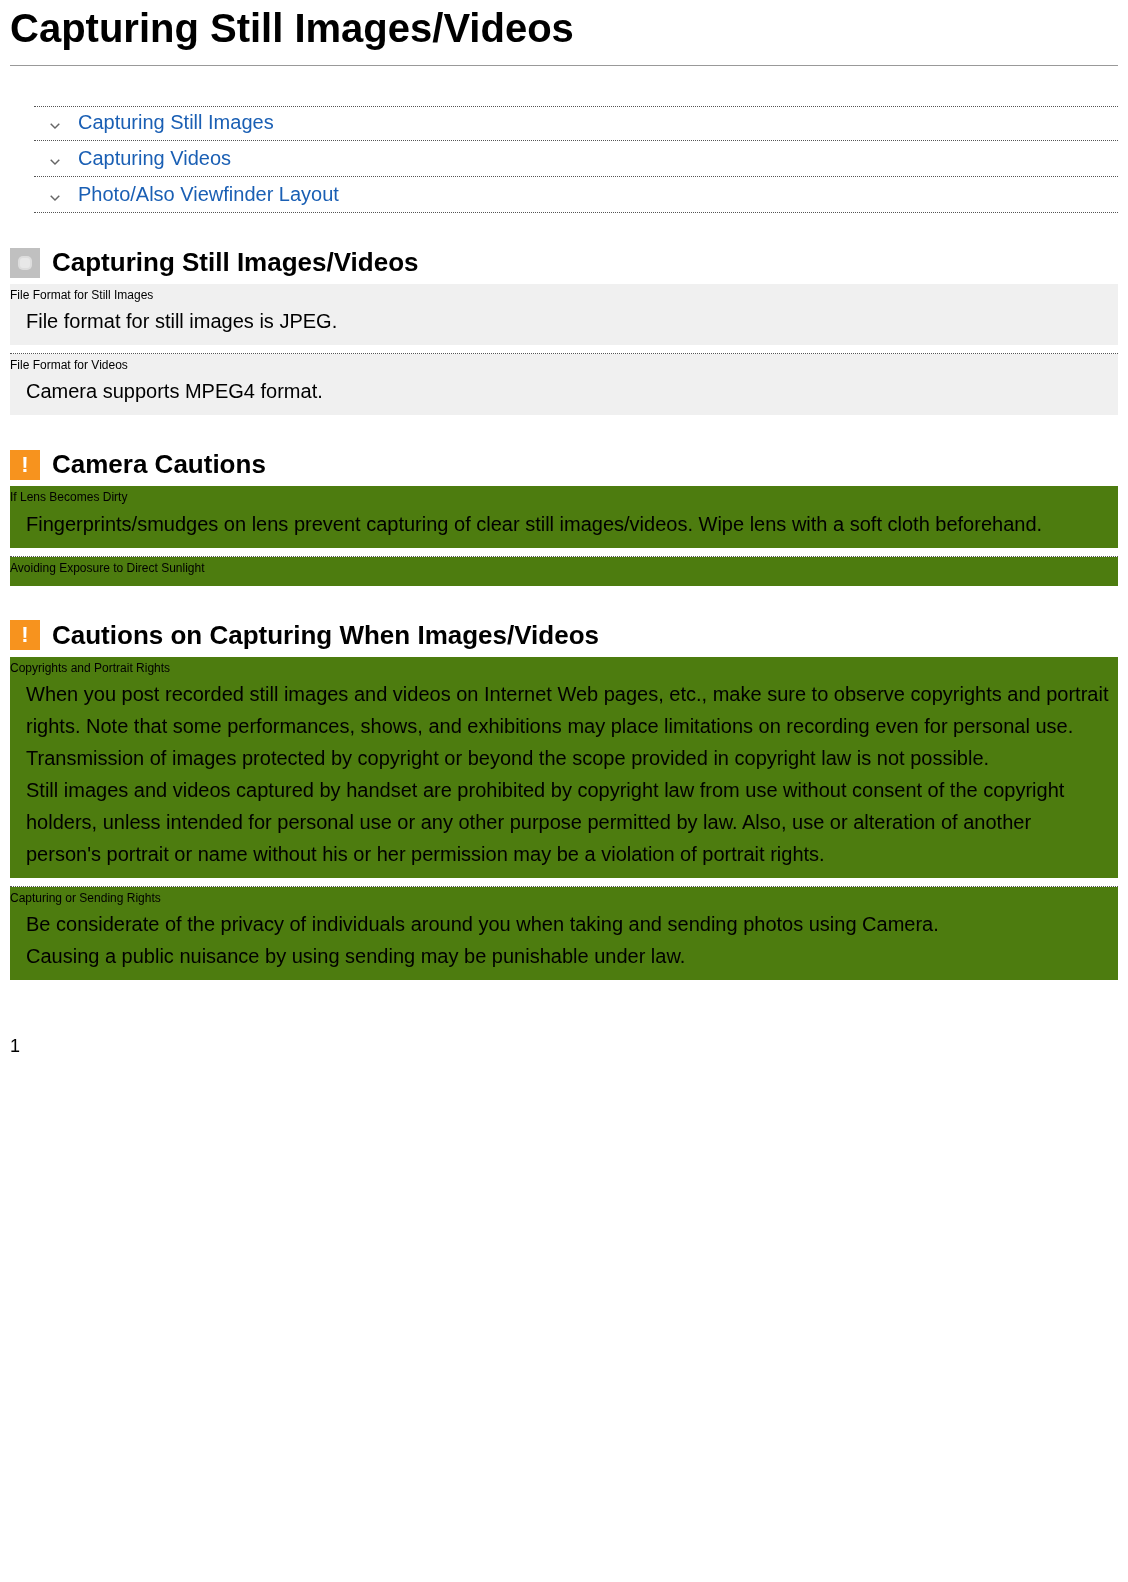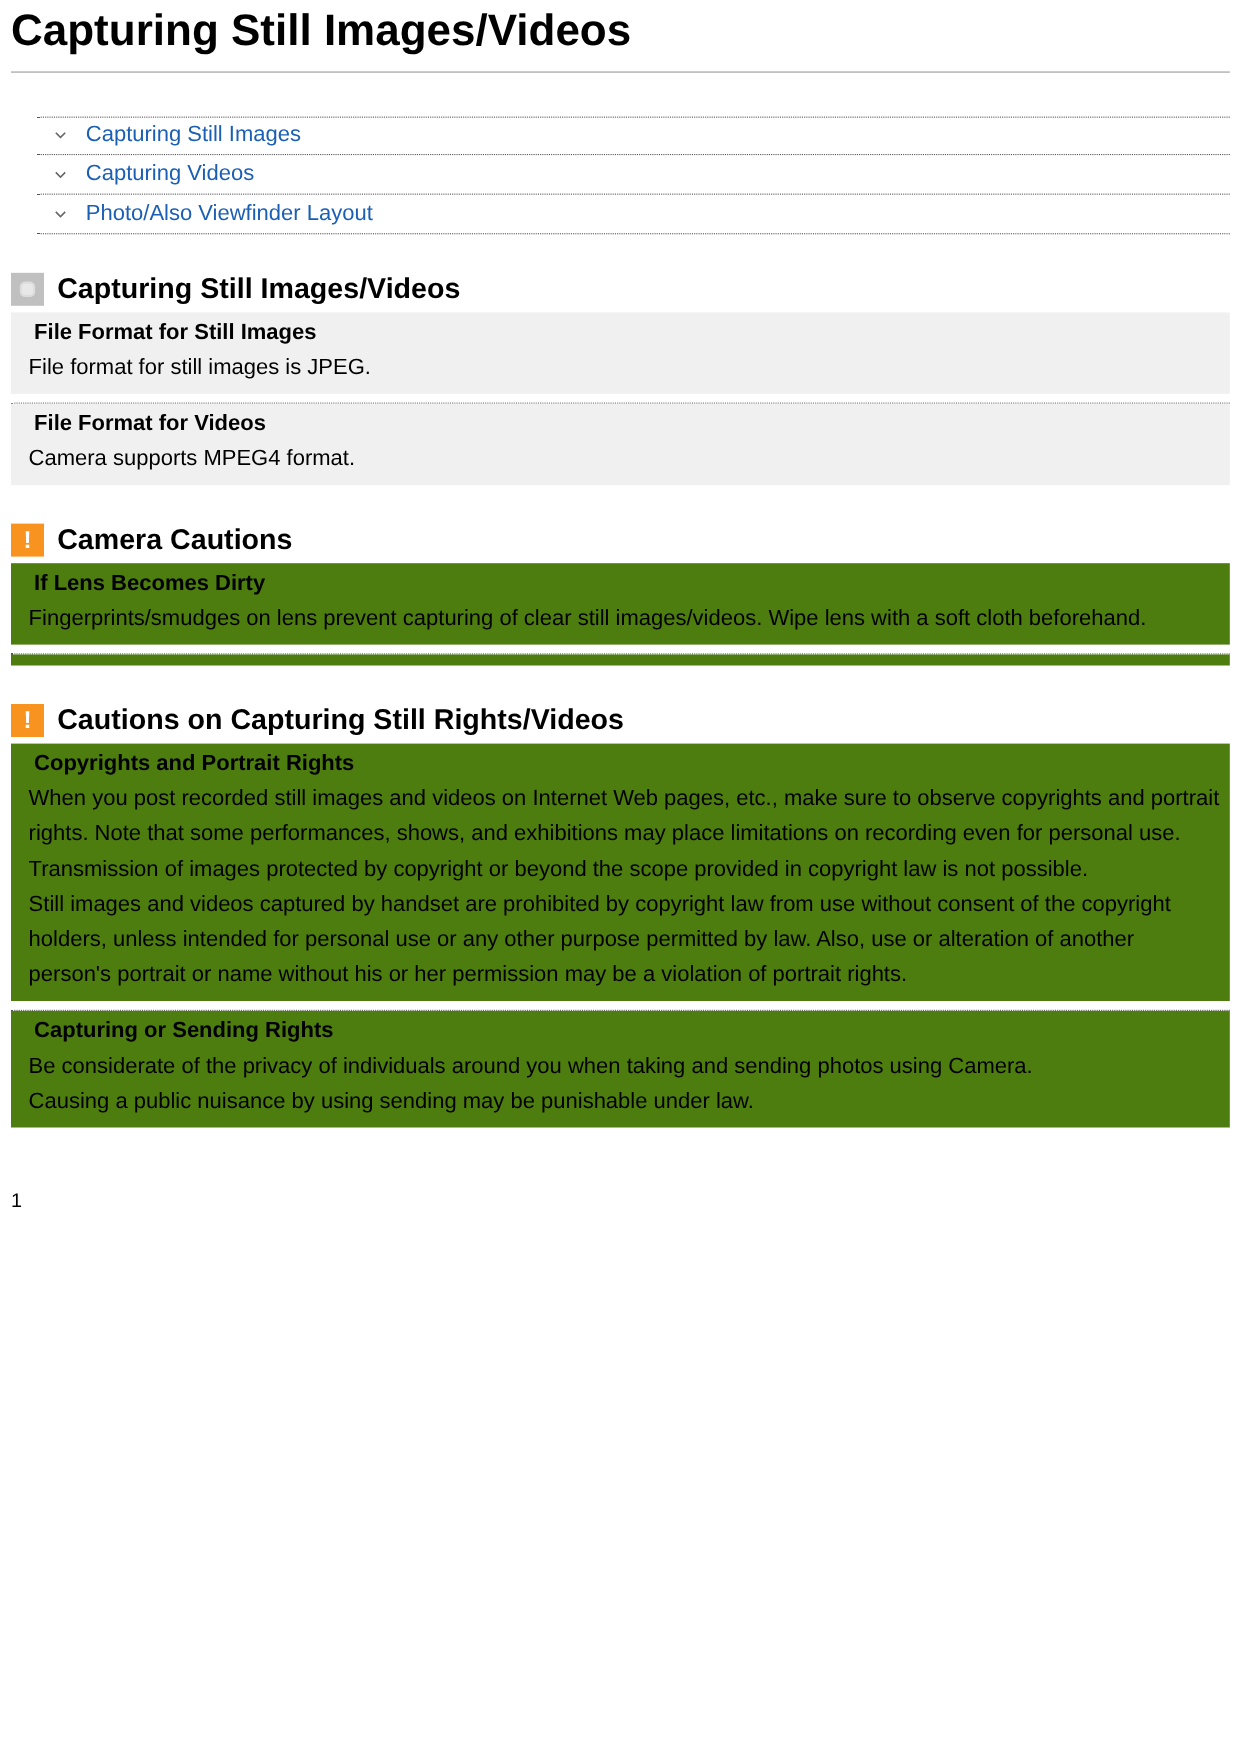--- a/index.html
+++ b/index.html
@@ -24,21 +24,21 @@
   .dotted-rule {
     border: none;
     border-top: 1px dotted #555;
   }
   .toc {
     margin-left: 24px;
     margin-right: 0;
   }
   .toc-row {
     display: flex;
-    align-items: flex-start;
+    align-items: center;
     padding: 4px 0 4px 12px;
   }
   .toc-row + .dotted-rule { margin: 2px 0; }
   .arrow-icon {
     width: 18px;
     height: 18px;
     color: #666;
     flex-shrink: 0;
   }
   .arrow-icon svg { width: 18px; height: 18px; display: block; }
@@ -82,24 +82,23 @@
     font-weight: bold;
     font-size: 22px;
   }
   .section-title {
     font-size: 26px;
     font-weight: bold;
   }
   .info-block { background: #f0f0f0; padding: 2px 8px 8px 0; }
   .warn-block { background: #4d7c0f; padding: 2px 8px 8px 0; }
   .block-title {
-    font-size: 20px;
-    font-weight: bold;
+    font-size: 12px;
+    font-weight: normal;
     line-height: 1.6;
-    padding-left: 21px;
   }
   .block-body {
     font-size: 20px;
     line-height: 1.6;
     padding-left: 16px;
   }
   .block-body p { margin: 0; }
   .spacer { height: 8px; }
   .page-num {
     margin-top: 56px;
@@ -165,27 +164,28 @@
     <span class="icon-box icon-warn">!</span>
     <span class="section-title">Camera Cautions</span>
   </div>
   <div class="warn-block">
     <div class="block-title">If Lens Becomes Dirty</div>
     <div class="block-body">Fingerprints/smudges on lens prevent capturing of clear still images/videos. Wipe lens with a soft cloth beforehand.</div>
   </div>
   <div class="spacer"></div>
   <hr class="dotted-rule">
   <div class="warn-block">
+    <div class="block-title">Avoiding Exposure to Direct Sunlight</div>
   </div>
 </div>
 
 <div class="section">
   <div class="section-heading">
     <span class="icon-box icon-warn">!</span>
-    <span class="section-title">Cautions on Capturing Still Rights/Videos</span>
+    <span class="section-title">Cautions on Capturing When Images/Videos</span>
   </div>
   <div class="warn-block">
     <div class="block-title">Copyrights and Portrait Rights</div>
     <div class="block-body">
       <p>When you post recorded still images and videos on Internet Web pages, etc., make sure to observe copyrights and portrait rights. Note that some performances, shows, and exhibitions may place limitations on recording even for personal use. Transmission of images protected by copyright or beyond the scope provided in copyright law is not possible.</p>
       <p>Still images and videos captured by handset are prohibited by copyright law from use without consent of the copyright holders, unless intended for personal use or any other purpose permitted by law. Also, use or alteration of another person's portrait or name without his or her permission may be a violation of portrait rights.</p>
     </div>
   </div>
   <div class="spacer"></div>
   <hr class="dotted-rule">

